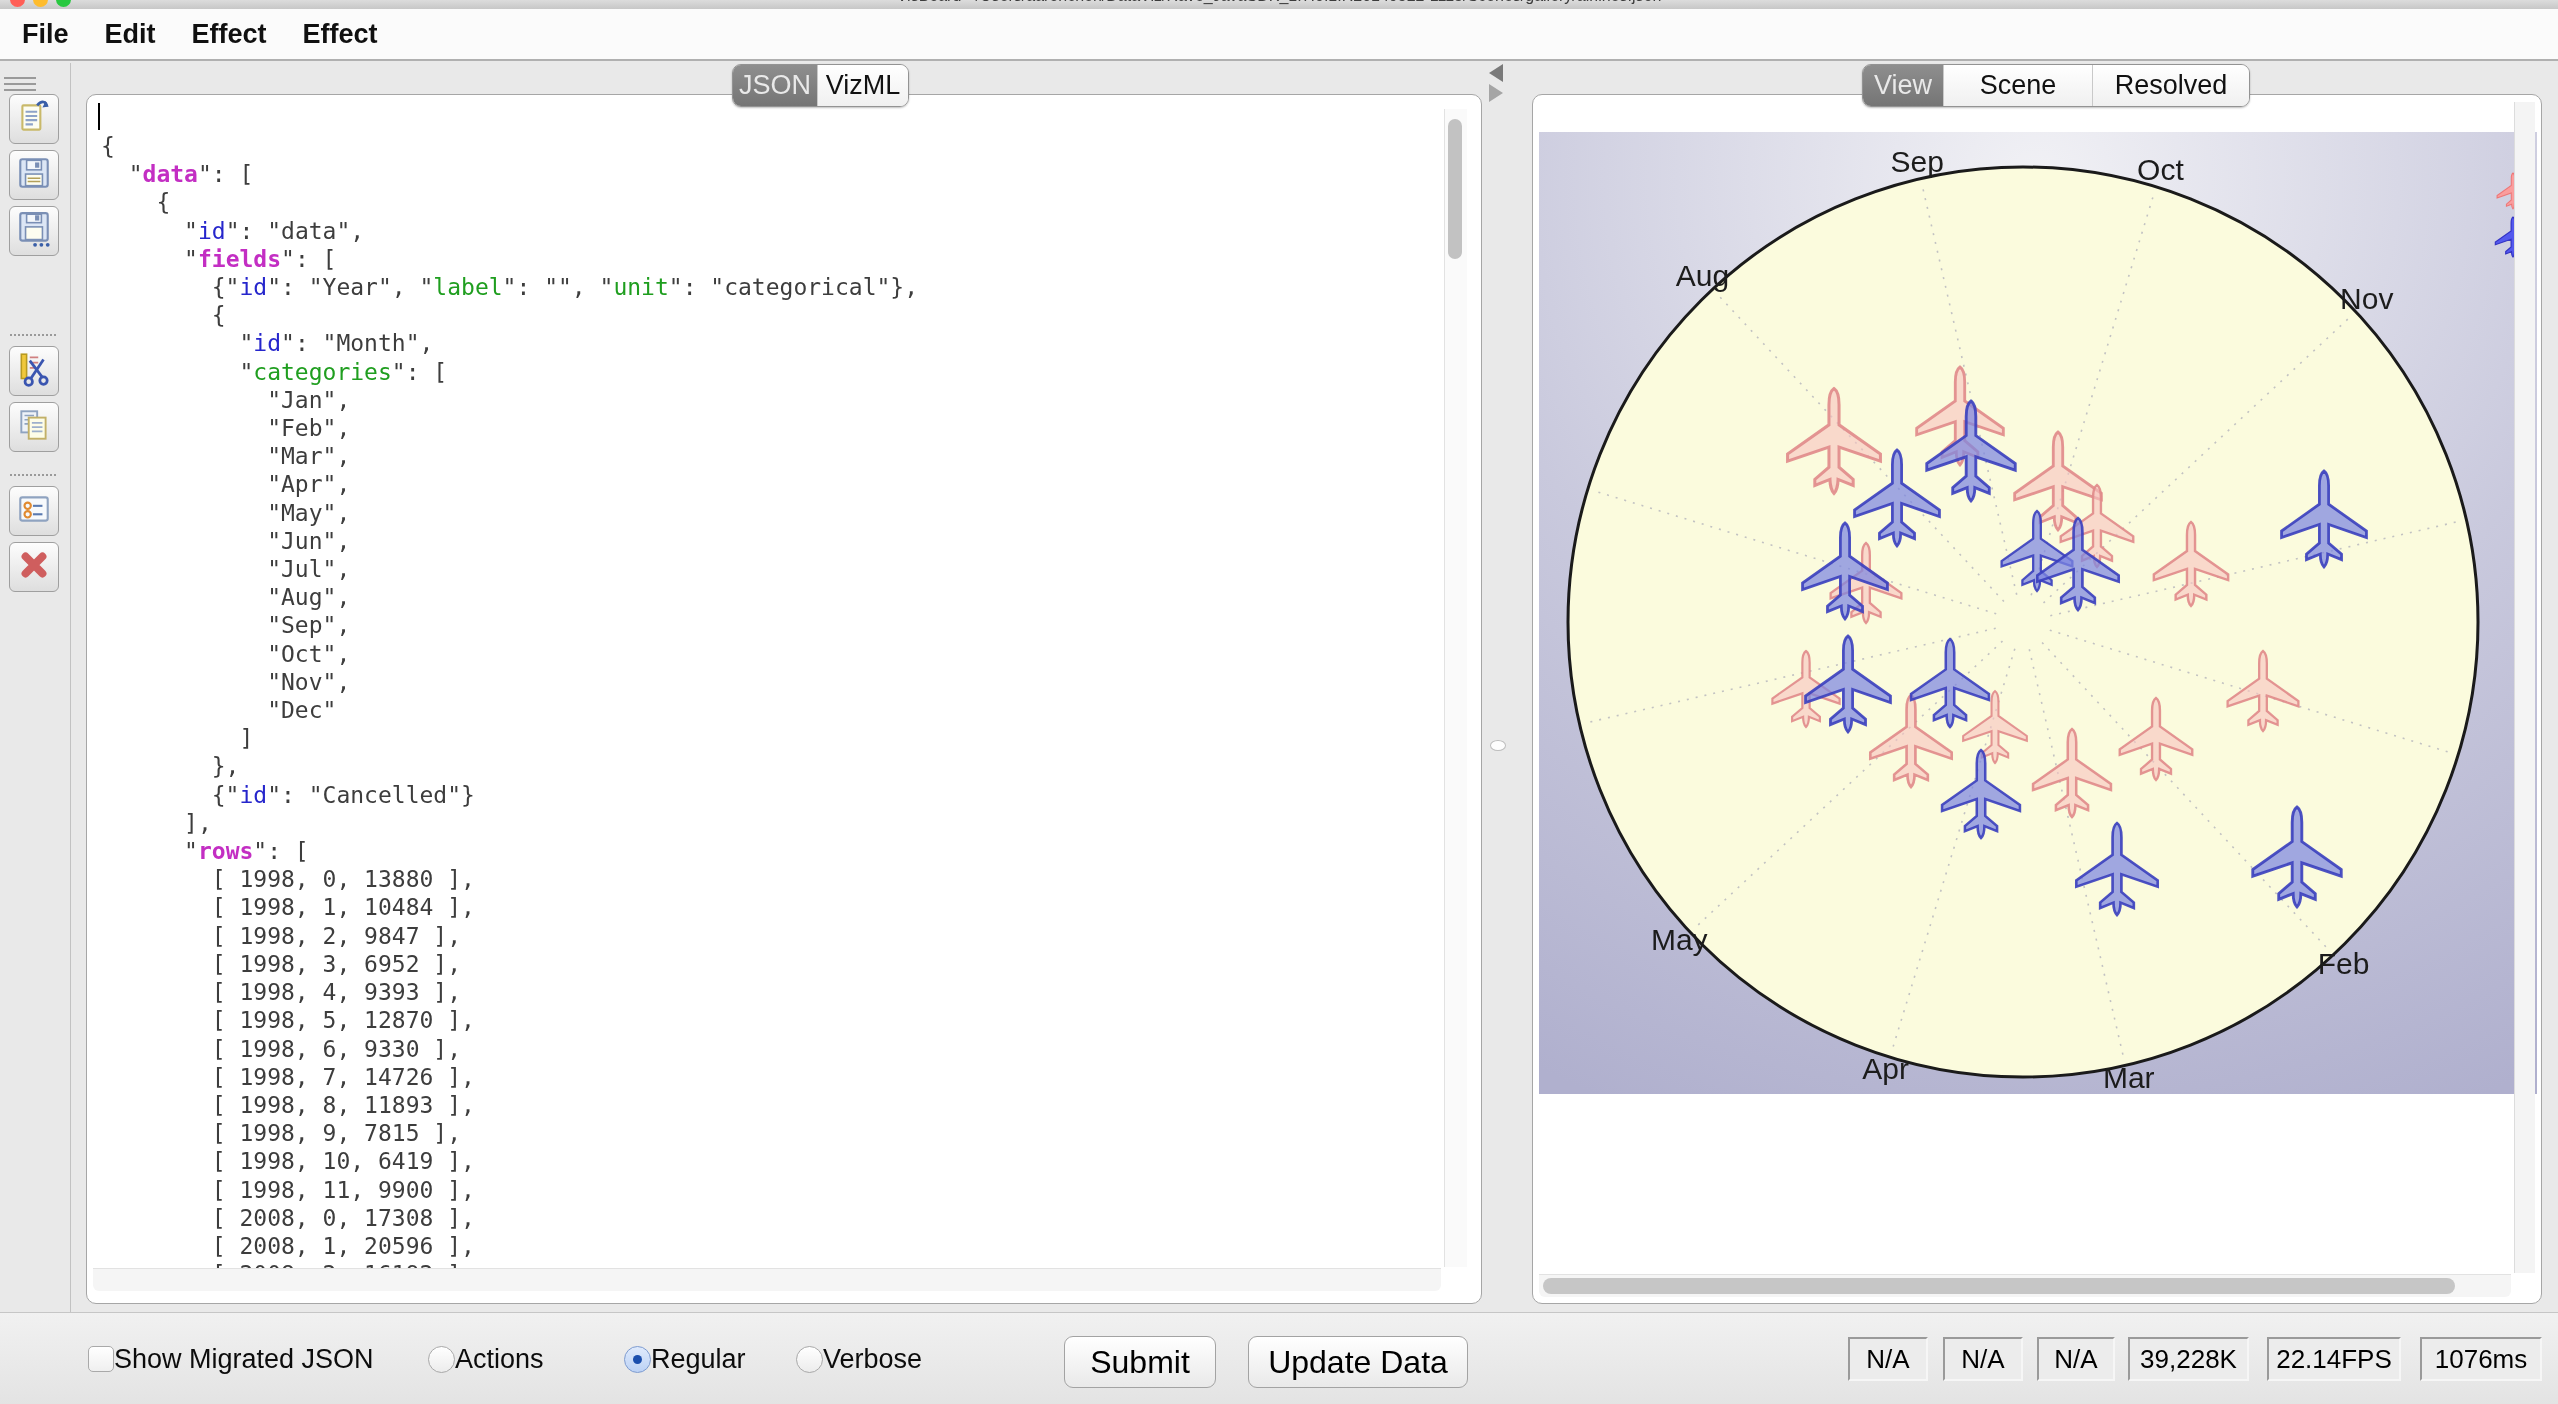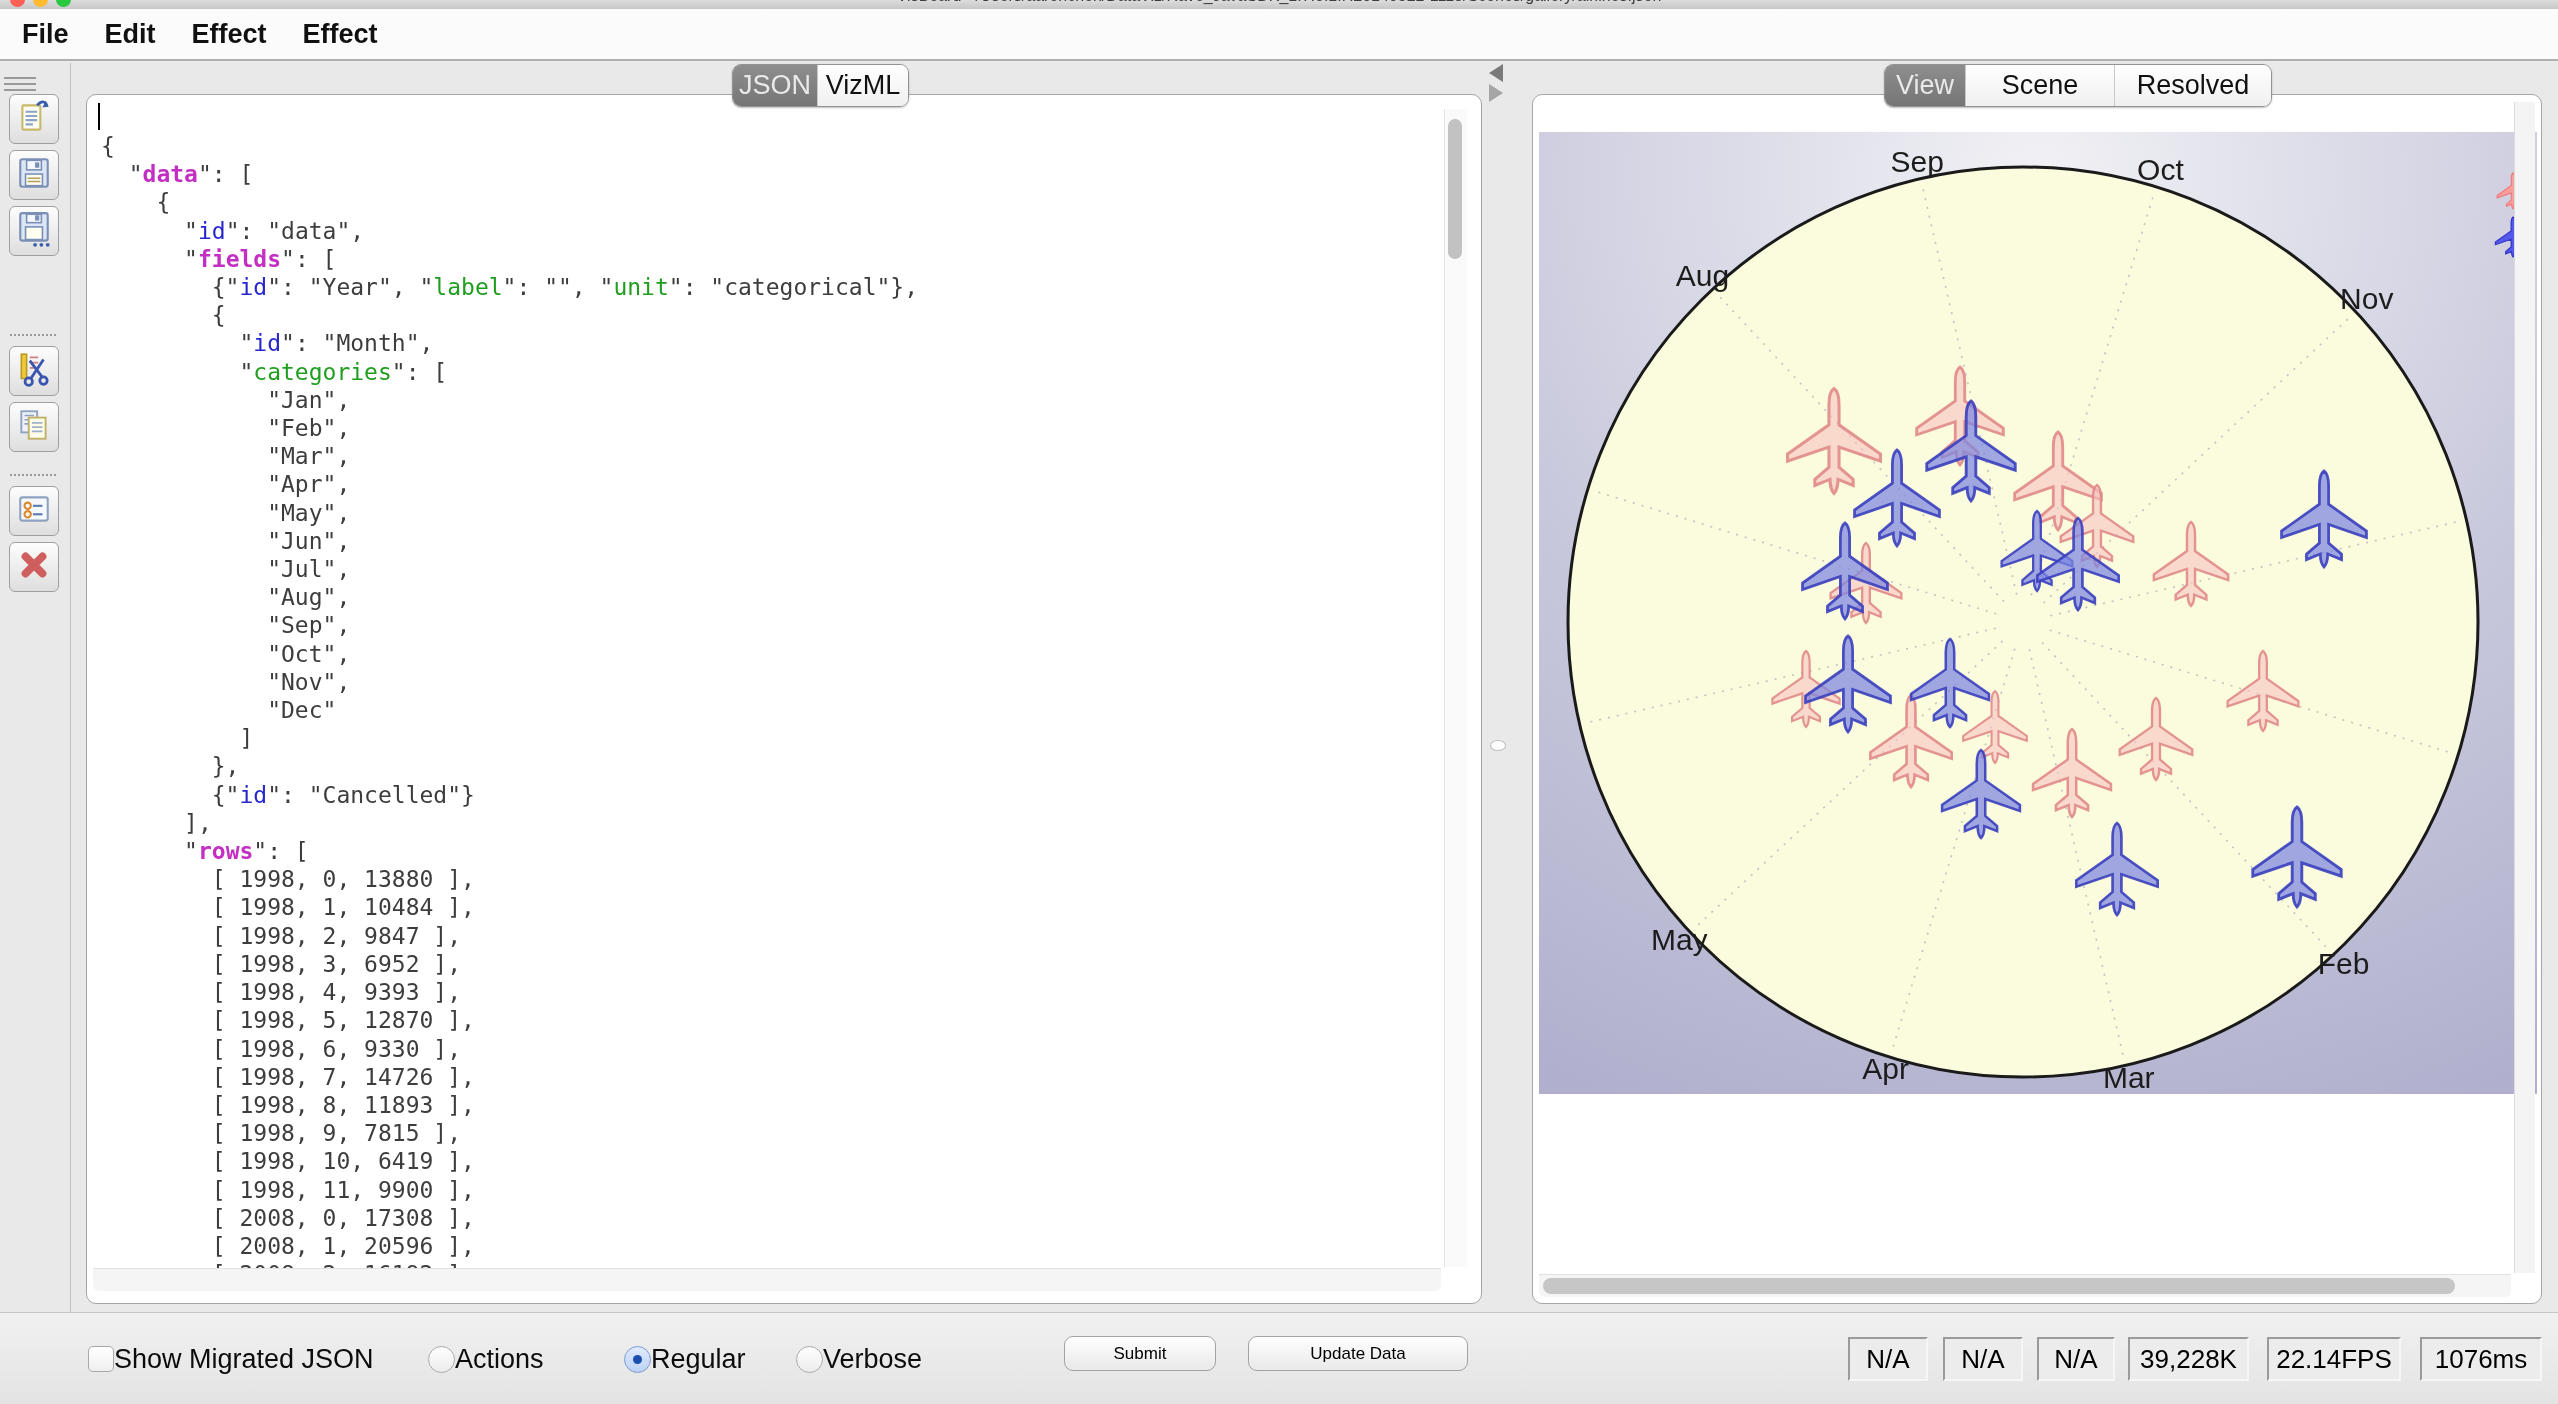--- a/index.html
+++ b/index.html
@@ -39,21 +39,21 @@
 
   
   .tabgroup{position:absolute;display:flex;z-index:6;height:41px;
             border:1px solid #939393;border-radius:9px;overflow:hidden;
             box-shadow:0 1px 2px rgba(0,0,0,.25);}
   .tab{display:flex;align-items:center;justify-content:center;font-size:27px;
        background:linear-gradient(#ffffff,#f0f0f0);color:#111;border-right:1px solid #c9c9c9;}
   .tab:last-child{border-right:none;}
   .tab.sel{background:linear-gradient(#8e8e8e,#757575);color:#e9e9e9;}
   #left-tabs{left:732px;top:64px;}
-  #right-tabs{left:1862px;top:64px;margin-left:22px;}
+  #right-tabs{left:1862px;top:64px;}
 
   
   #editor{position:absolute;left:6px;top:7px;right:6px;bottom:6px;background:#fff;
           overflow:hidden;border-radius:6px;}
   #code{position:absolute;left:8px;top:30px;right:34px;
         font-family:"DejaVu Sans Mono",monospace;font-size:23px;line-height:28.2px;
         white-space:pre;color:#3d3d3d;}
   .tok-p{color:#3d3d3d;}
   .tok-k{color:#c32ec3;font-weight:bold;}
   .tok-b{color:#2626cc;}
@@ -87,22 +87,22 @@
   .bottombar{position:absolute;left:0;top:1312px;width:2558px;height:92px;
              background:linear-gradient(#f1f1f1,#e3e3e3);border-top:1px solid #c6c6c6;}
   .bb{position:absolute;display:flex;align-items:center;height:92px;font-size:27px;color:#0c0c0c;}
   .checkbox{width:26px;height:26px;border:1.5px solid #a9a9a9;border-radius:5px;
             background:linear-gradient(#ffffff,#efefef);box-sizing:border-box;}
   .radio{width:27px;height:27px;border:1.5px solid #a9a9a9;border-radius:50%;
          background:linear-gradient(#ffffff,#ececec);box-sizing:border-box;position:relative;}
   .radio.sel{background:linear-gradient(#dfeafc,#bcd2f5);border-color:#7d9bd0;}
   .radio.sel::after{content:"";position:absolute;left:8px;top:8px;width:9px;height:9px;
          border-radius:50%;background:#1b4fae;}
-  .pushbtn{display:flex;align-items:center;justify-content:center;height:35px;
-           border:1.5px solid #a3a3a3;border-radius:9px;font-size:17px;color:#000;
+  .pushbtn{display:flex;align-items:center;justify-content:center;height:52px;
+           border:1.5px solid #a3a3a3;border-radius:9px;font-size:32px;color:#000;
            background:linear-gradient(#ffffff,#e9e9e9);box-sizing:border-box;}
   .statbox{display:flex;align-items:center;justify-content:center;height:44px;font-size:26px;
            background:#ececec;border:2px solid;border-color:#9a9a9a #f6f6f6 #f6f6f6 #9a9a9a;
            box-sizing:border-box;color:#000;}
 </style>
 </head>
 <body>
 
 <div class="app">
 

